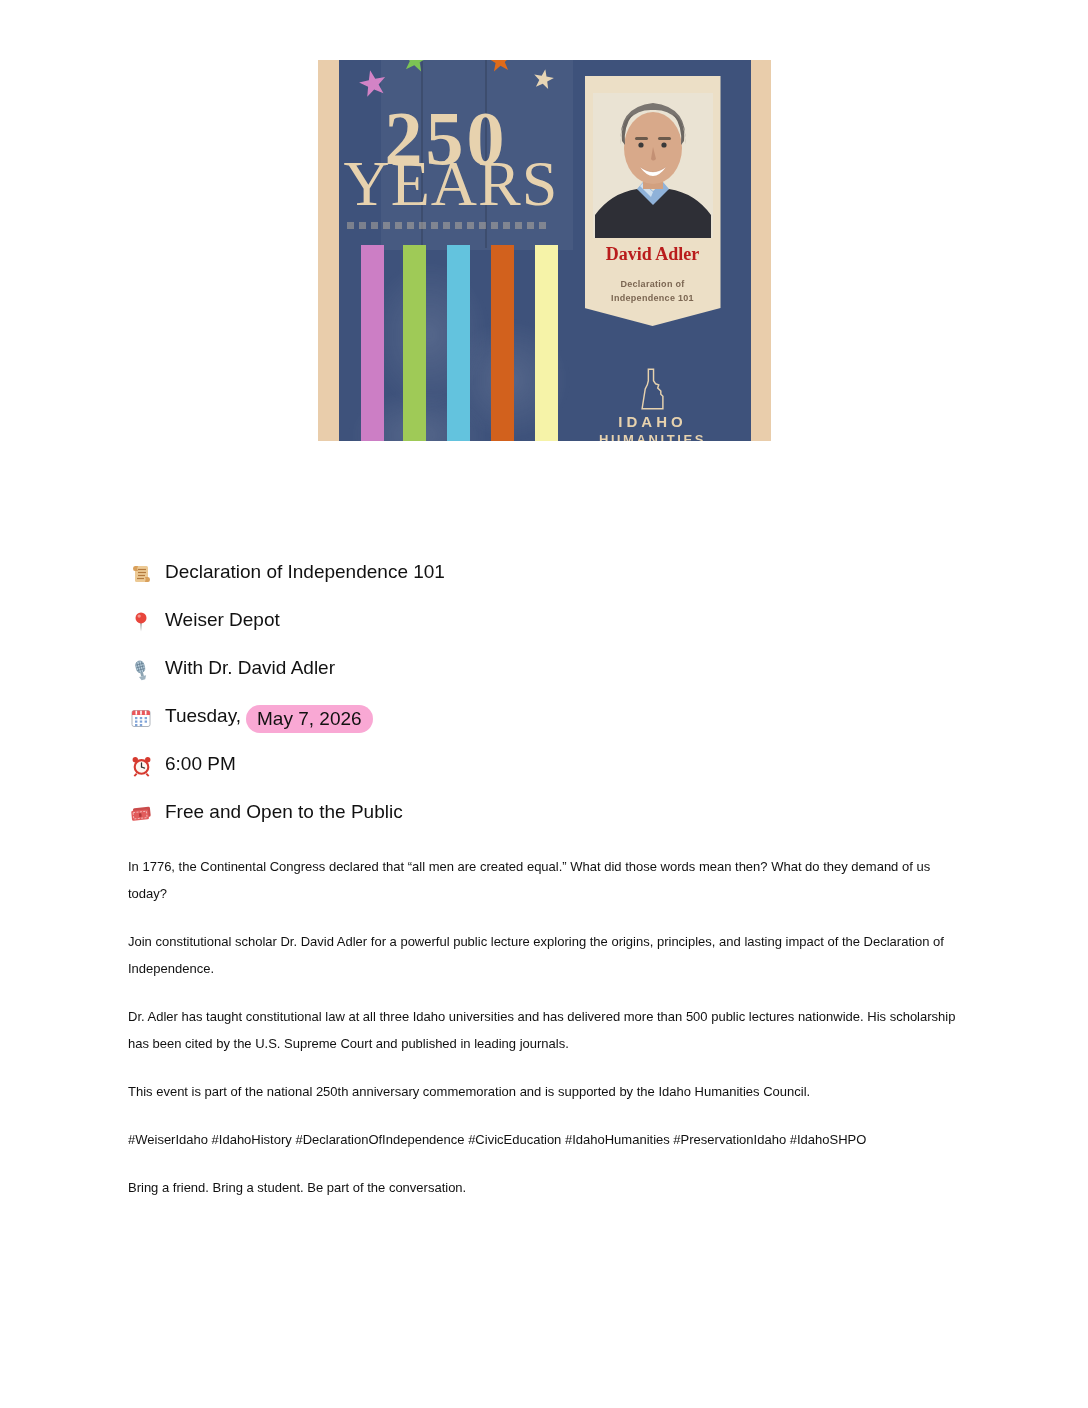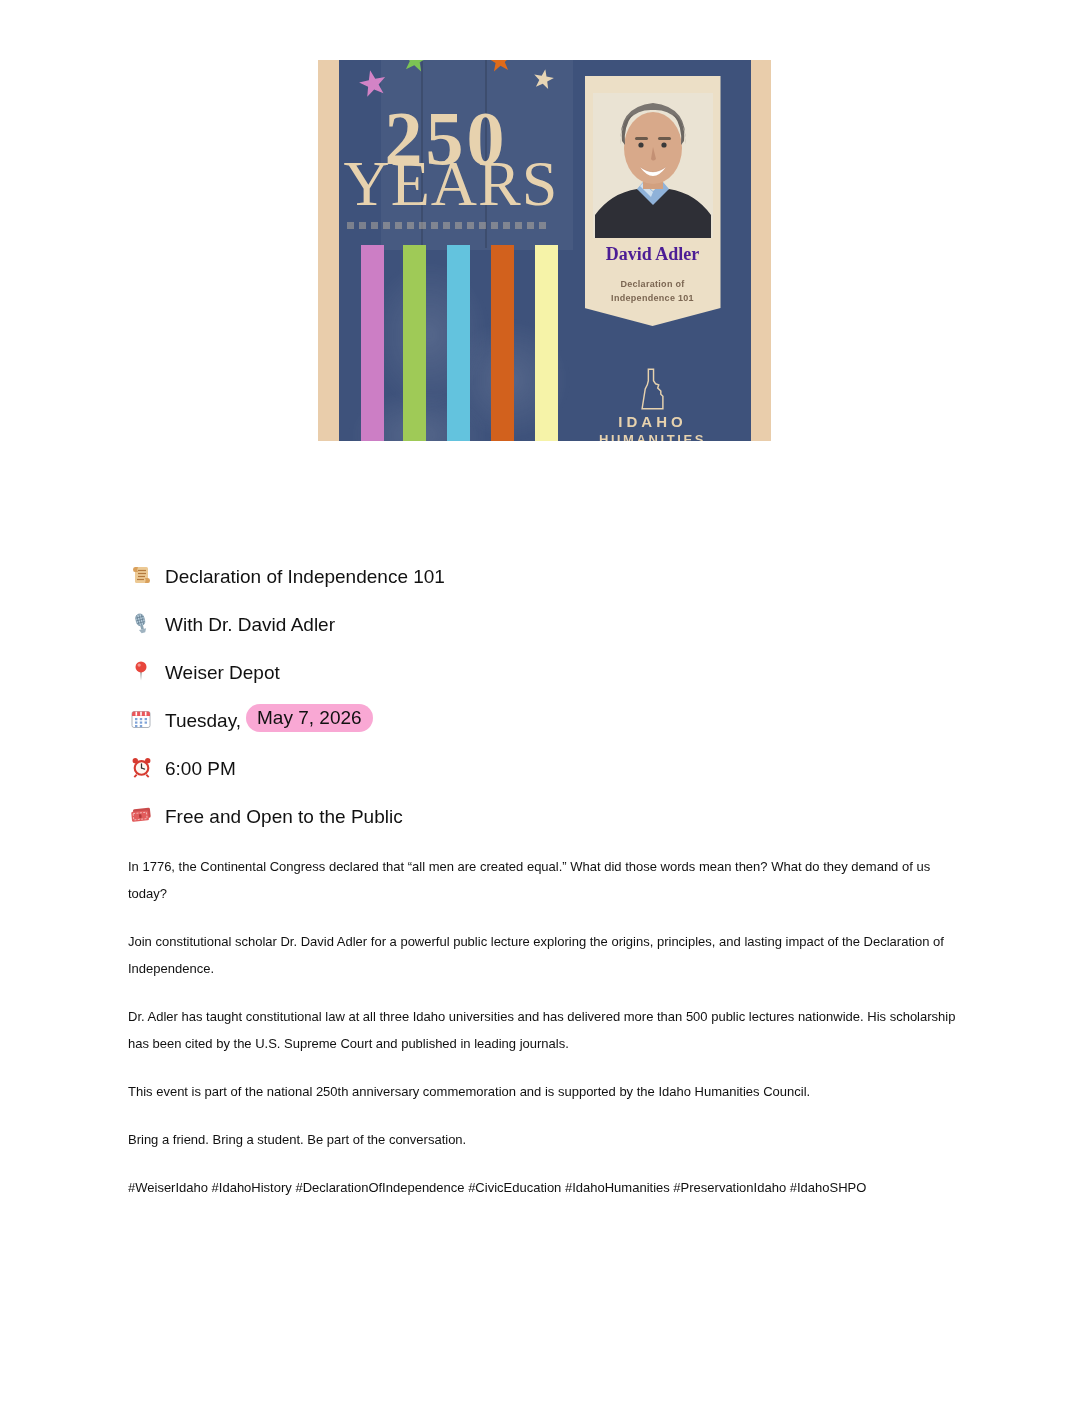--- a/index.html
+++ b/index.html
@@ -21,31 +21,31 @@
   .star{position:absolute;}
   .stripe{position:absolute;top:185px;bottom:0;width:23px;}
   .stripe.s1{left:22px;background:#cc7ec5;}
   .stripe.s2{left:64px;background:#9fca57;}
   .stripe.s3{left:108px;background:#63c3de;}
   .stripe.s4{left:152px;background:#d2611d;}
   .stripe.s5{left:196px;background:#f6f3a8;}
   .banner{position:absolute;left:246px;top:16px;width:136px;height:266px;background:#ecdfc6;
     clip-path:polygon(0 0,136px 0,136px 232px,68px 250px,0 232px);}
   .photo{position:absolute;left:8px;top:17px;width:120px;height:145px;background:#eae3d3;overflow:hidden;}
-  .speaker-name{position:absolute;left:0;right:0;top:168px;text-align:center;font-family:"Liberation Serif",serif;font-weight:bold;font-size:18px;color:#4c1d95;}
+  .speaker-name{position:absolute;left:0;right:0;top:168px;text-align:center;font-family:"Liberation Serif",serif;font-weight:bold;font-size:18px;color:#b91c1c;}
   .speaker-topic{position:absolute;left:0;right:0;top:201px;text-align:center;font-weight:bold;font-size:9px;line-height:14px;color:#7b6652;letter-spacing:.3px;}
   .ihc-logo{position:absolute;left:246px;top:308px;width:136px;text-align:center;color:#e7d2ae;}
   .ihc-logo svg{display:block;margin:0 auto 3px auto;}
   .logo-l1{font-size:15px;font-weight:bold;letter-spacing:4px;}
   .logo-l2{font-size:13px;font-weight:bold;letter-spacing:2.6px;margin-top:2px;}
   .logo-l3{font-size:7.5px;font-weight:bold;letter-spacing:3.4px;margin-top:1px;}
 
   
   .content{position:absolute;left:128px;top:561px;width:838px;}
-  .event-row{display:flex;align-items:flex-end;height:27px;margin-bottom:21px;font-size:19px;}
+  .event-row{display:flex;align-items:flex-start;height:27px;margin-bottom:21px;font-size:19px;}
   .event-row .icon{width:26px;height:26px;flex:0 0 26px;margin-right:11px;display:flex;align-items:center;justify-content:center;}
   .pill{display:inline-block;background:#f9a8d4;border-radius:14px;padding:3px 11px;margin-left:5px;}
   .paragraphs{margin-top:25px;}
   .paragraphs p{margin:0 0 21px 0;font-size:13px;line-height:27px;}
 </style>
 </head>
 <body>
 
 <div class="poster">
   <div class="side-band left"></div>
@@ -139,20 +139,31 @@
         <path d="M19,20 Q21,20 21,17.5 Q21,15 19,15 L16,15 Q17.5,17 16,20 Z" fill="#d9a05b"></path>
         <g stroke="#b3793d" stroke-width="1.2">
           <line x1="9" y1="7.5" x2="17" y2="7.5"></line>
           <line x1="9" y1="10.5" x2="17" y2="10.5"></line>
           <line x1="9" y1="13.5" x2="16" y2="13.5"></line>
           <line x1="8" y1="16.5" x2="15" y2="16.5"></line>
         </g>
       </svg>
     </span>
     <span>Declaration of Independence 101</span>
+  </div>
+
+  <div class="event-row">
+    <span class="icon">
+      <svg width="22" height="24" viewBox="0 0 24 24">
+        <polygon points="10.8,12 13.2,12 12,22.5" fill="#b0b0b0"></polygon>
+        <circle cx="12" cy="7.5" r="6" fill="#e8463c"></circle>
+        <circle cx="10" cy="5.5" r="1.8" fill="#f4968f"></circle>
+      </svg>
+    </span>
+    <span>Weiser Depot</span>
   </div>
 
   <div class="event-row">
     <span class="icon">
       <svg width="22" height="24" viewBox="0 0 24 24">
         <g transform="rotate(-14 12 12)">
           <rect x="7.5" y="2" width="9" height="13" rx="4.5" fill="#b9cfdd" stroke="#7e98aa" stroke-width="0.8"></rect>
           <g stroke="#5c7689" stroke-width="0.7">
             <line x1="9.5" y1="3" x2="9.5" y2="14"></line>
               <line x1="12" y1="2.3" x2="12" y2="14.8"></line>
@@ -160,31 +171,20 @@
             <line x1="7.8" y1="5.5" x2="16.2" y2="5.5"></line>
               <line x1="7.6" y1="8.5" x2="16.4" y2="8.5"></line>
               <line x1="7.8" y1="11.5" x2="16.2" y2="11.5"></line>
           </g>
           <rect x="10.5" y="15" width="3" height="4" fill="#8da4b2"></rect>
           <path d="M8,19 L16,19 L14,23 L10,23 Z" fill="#9fb3c0"></path>
         </g>
       </svg>
     </span>
     <span>With Dr. David Adler</span>
-  </div>
-
-  <div class="event-row">
-    <span class="icon">
-      <svg width="22" height="24" viewBox="0 0 24 24">
-        <polygon points="10.8,12 13.2,12 12,22.5" fill="#b0b0b0"></polygon>
-        <circle cx="12" cy="7.5" r="6" fill="#e8463c"></circle>
-        <circle cx="10" cy="5.5" r="1.8" fill="#f4968f"></circle>
-      </svg>
-    </span>
-    <span>Weiser Depot</span>
   </div>
 
   <div class="event-row">
     <span class="icon">
       <svg width="24" height="24" viewBox="0 0 24 24">
         <rect x="3" y="4.5" width="18" height="16" rx="2" fill="#ffffff" stroke="#aeb4bc" stroke-width="1"></rect>
         <path d="M3,6.5 Q3,4.5 5,4.5 L19,4.5 Q21,4.5 21,6.5 L21,9 L3,9 Z" fill="#e9575b"></path>
         <g fill="#ffffff">
             <rect x="6.5" y="4.7" width="1.6" height="4"></rect>
             <rect x="11.2" y="4.7" width="1.6" height="4"></rect>
@@ -238,17 +238,17 @@
       </svg>
     </span>
     <span>Free and Open to the Public</span>
   </div>
 
   <div class="paragraphs">
     <p>In 1776, the Continental Congress declared that “all men are created equal.” What did those words mean then? What do they demand of us today?</p>
     <p>Join constitutional scholar Dr. David Adler for a powerful public lecture exploring the origins, principles, and lasting impact of the Declaration of Independence.</p>
     <p>Dr. Adler has taught constitutional law at all three Idaho universities and has delivered more than 500 public lectures nationwide. His scholarship has been cited by the U.S. Supreme Court and published in leading journals.</p>
     <p>This event is part of the national 250th anniversary commemoration and is supported by the Idaho Humanities Council.</p>
+    <p>#WeiserIdaho #IdahoHistory #DeclarationOfIndependence #CivicEducation #IdahoHumanities #PreservationIdaho #IdahoSHPO</p>
     <p>Bring a friend. Bring a student. Be part of the conversation.</p>
-    <p>#WeiserIdaho #IdahoHistory #DeclarationOfIndependence #CivicEducation #IdahoHumanities #PreservationIdaho #IdahoSHPO</p>
   </div>
 
 </div>
 
 </body></html>

